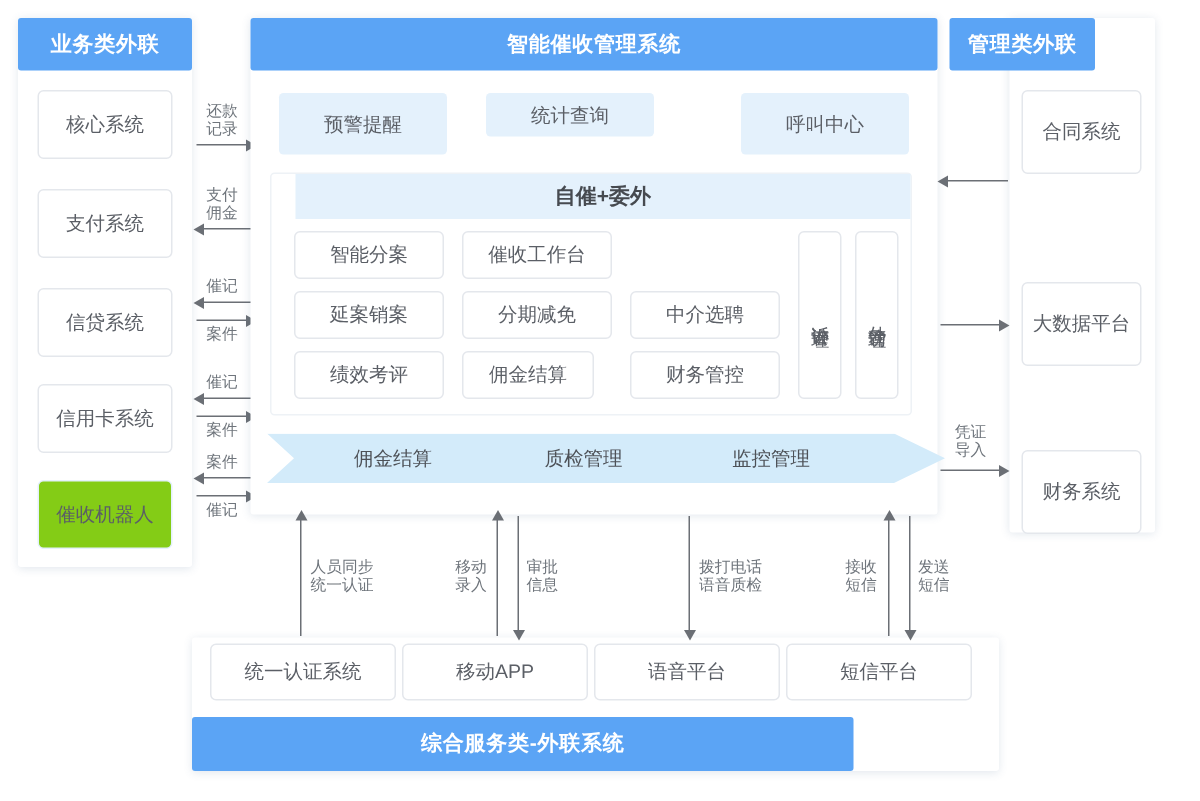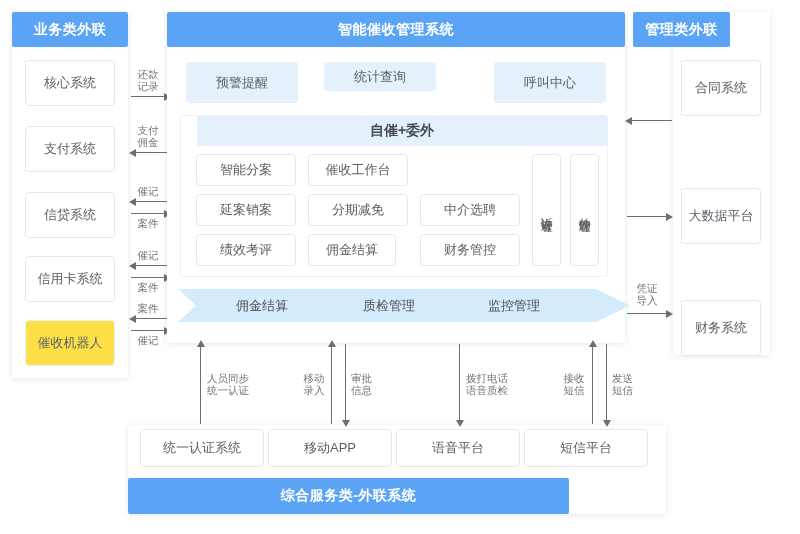--- a/index.html
+++ b/index.html
@@ -33,21 +33,21 @@
   
   .card{
     position:absolute;
     background:#ffffff;
     border:1px solid #e4e7ec;
     border-radius:4px;
     display:flex;align-items:center;justify-content:center;
     font-size:13px;color:#5b5f66;
     box-sizing:border-box;
   }
-  .card.lite{background:#fde047;border-color:#e4f1fc;color:#5b5f66;font-family:Liberation Serif, serif;}
+  .card.lite{background:#84cc16;border-color:#e4f1fc;color:#5b5f66;font-family:Liberation Serif, serif;}
   .card.vert{
     writing-mode:vertical-rl;
     text-orientation:upright;
     letter-spacing:1px;
     line-height:1.05;
     font-size:12px;
   }
 
   
   .tile{

